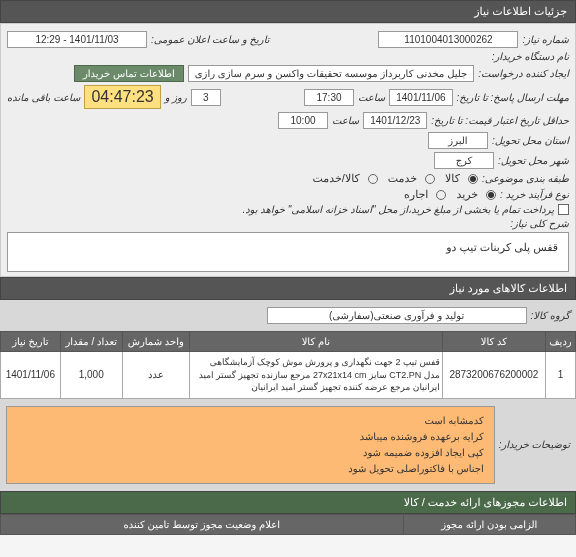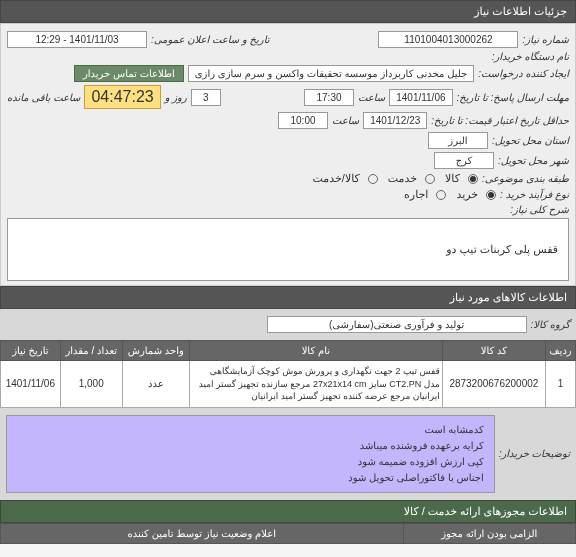--- a/index.html
+++ b/index.html
@@ -90,21 +90,21 @@
 }
 .countdown {
   background: #ffe080;
   border: 1px solid #c0a040;
   padding: 2px 6px;
   font-size: 16px;
 }
 .desc-box {
   background: #fff;
   border: 1px solid #999;
-  padding: 24px 10px;
+  padding: 8px 10px;
   width: 100%;
   min-height: 40px;
   font-size: 11px;
 }
 table {
   width: 100%;
   border-collapse: collapse;
   font-size: 10px;
 }
 th {
@@ -115,21 +115,21 @@
   font-weight: normal;
 }
 td {
   border: 1px solid #aaa;
   padding: 4px 2px;
   text-align: center;
   background: #fff;
   vertical-align: middle;
 }
 .notes-box {
-  background: #c4b5fd;
+  background: #fdba74;
   border: 1px solid #999;
   padding: 6px 10px;
   font-size: 10px;
   line-height: 1.6;
 }
 .watermark {
   position: absolute;
   top: 180px;
   left: 0; right: 0;
   text-align: center;
@@ -226,20 +226,24 @@
             <span class="radio-dot checked"></span>
             <span>خرید</span>
           </span>
       <span class="radio">
             <span class="radio-dot"></span>
             <span>اجاره</span>
           </span>
     </div>
   </div>
 
+  <div class="row">
+    <span class="checkbox"></span>
+    <span class="label">پرداخت تمام یا بخشی از مبلغ خرید،از محل "اسناد خزانه اسلامی" خواهد بود.</span>
+  </div>
 
   <div class="row" style="">
     <span class="label">شرح کلی نیاز:</span>
   </div>
   <div class="desc-box">قفس پلی کربنات تیپ دو</div>
 
 </div>
 
 <div class="section-header">اطلاعات کالاهای مورد نیاز</div>
 
@@ -272,30 +276,30 @@
     </tr>
   </tbody>
 </table>
 
 <div class="gray-row">
   <div class="row" style="align-items:center">
     <span class="label">توضیحات خریدار:</span>
     <div class="notes-box" style="flex:1">
       <div>کدمشابه است</div>
       <div>کرایه برعهده فروشنده میباشد</div>
-      <div>کپی ارزش افزوده ضمیمه شود</div>
+      <div>کپی ایجاد افزوده ضمیمه شود</div>
       <div>اجناس با فاکتوراصلی تحویل شود</div>
     </div>
   </div>
 </div>
 
 <div class="section-header green">اطلاعات مجوزهای ارائه خدمت / کالا</div>
 
 <table>
   <thead>
     <tr>
       <th style="width:30%">الزامی بودن ارائه مجوز</th>
-      <th>اعلام وضعیت نیاز توسط تامین کننده</th>
+      <th>اعلام وضعیت مجوز توسط تامین کننده</th>
     </tr>
   </thead>
 </table>
 
 </div>
 
 </body></html>

